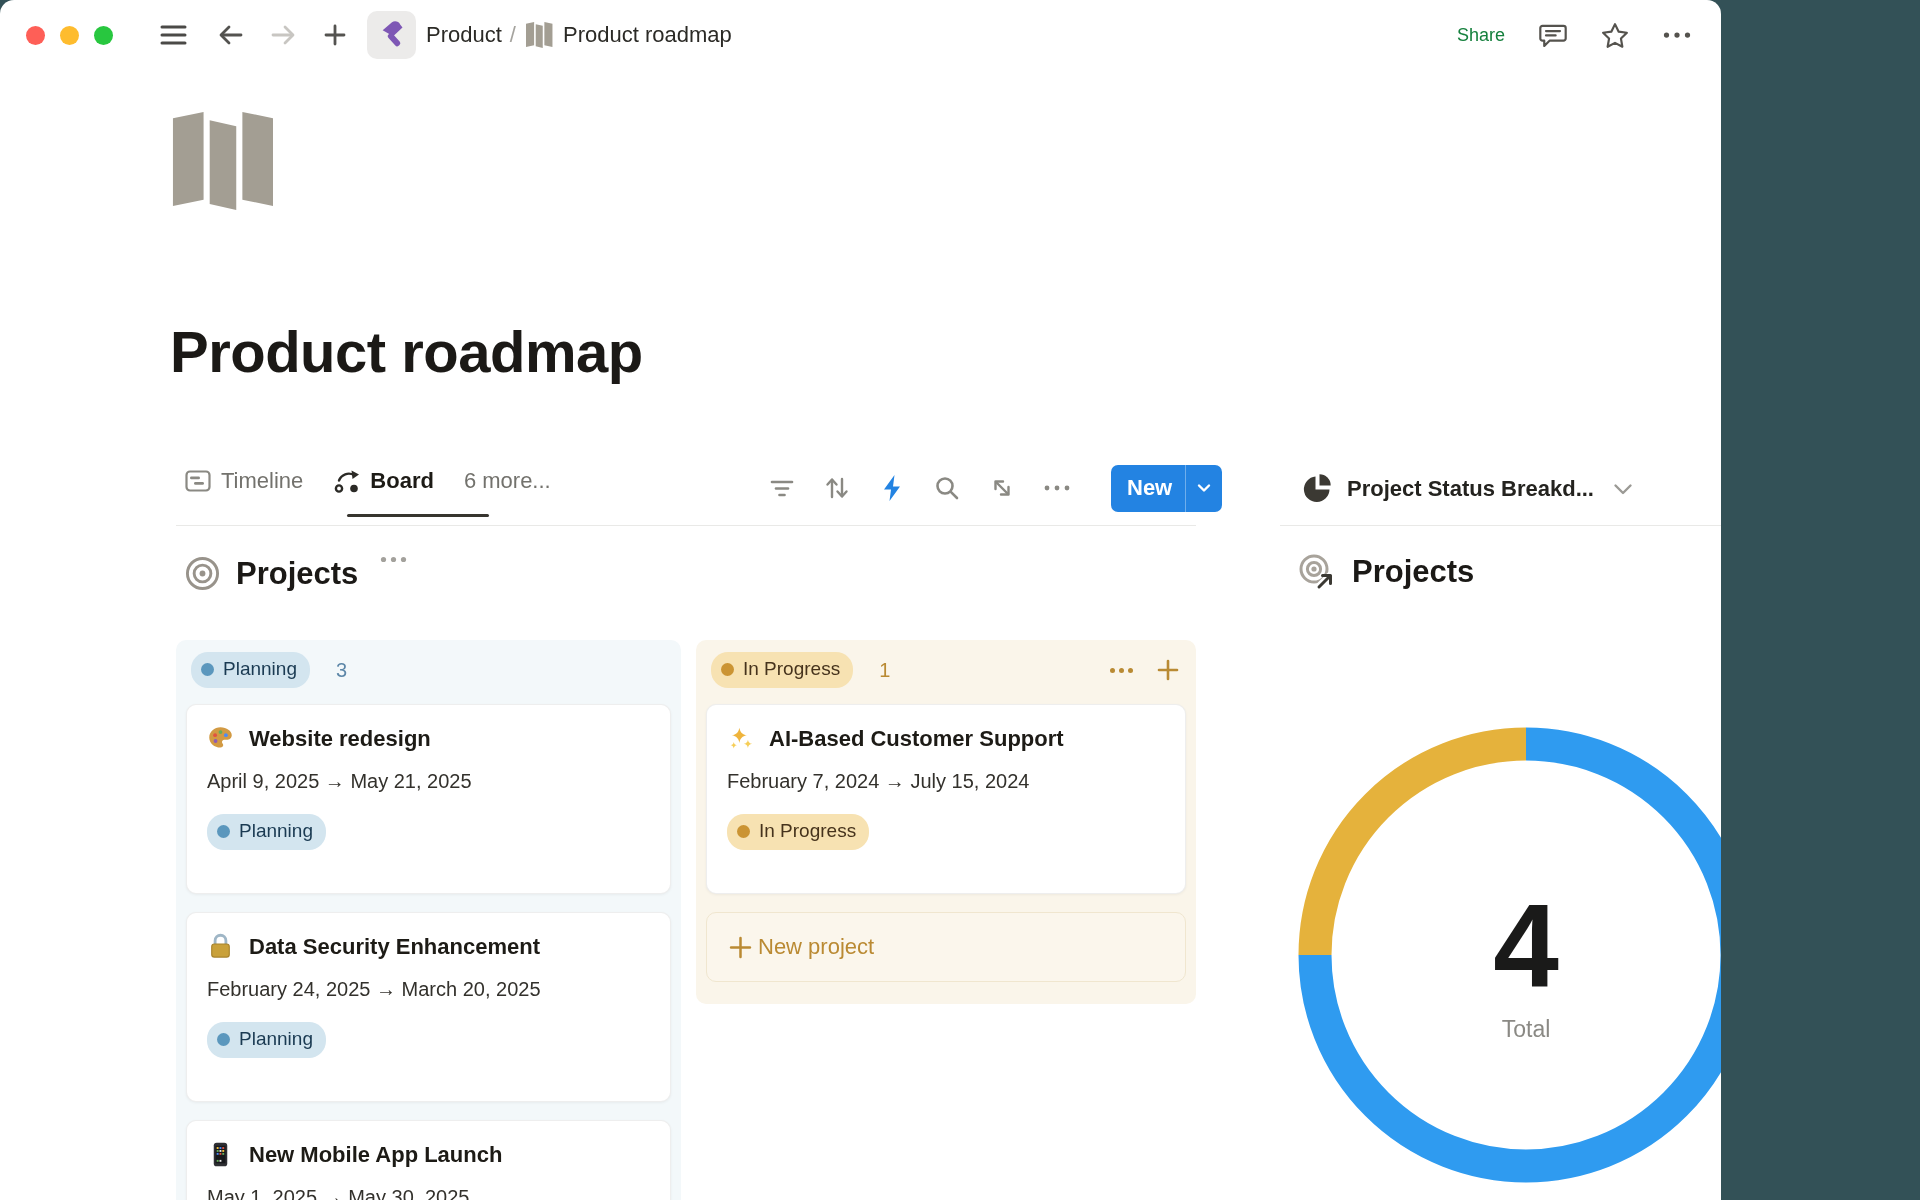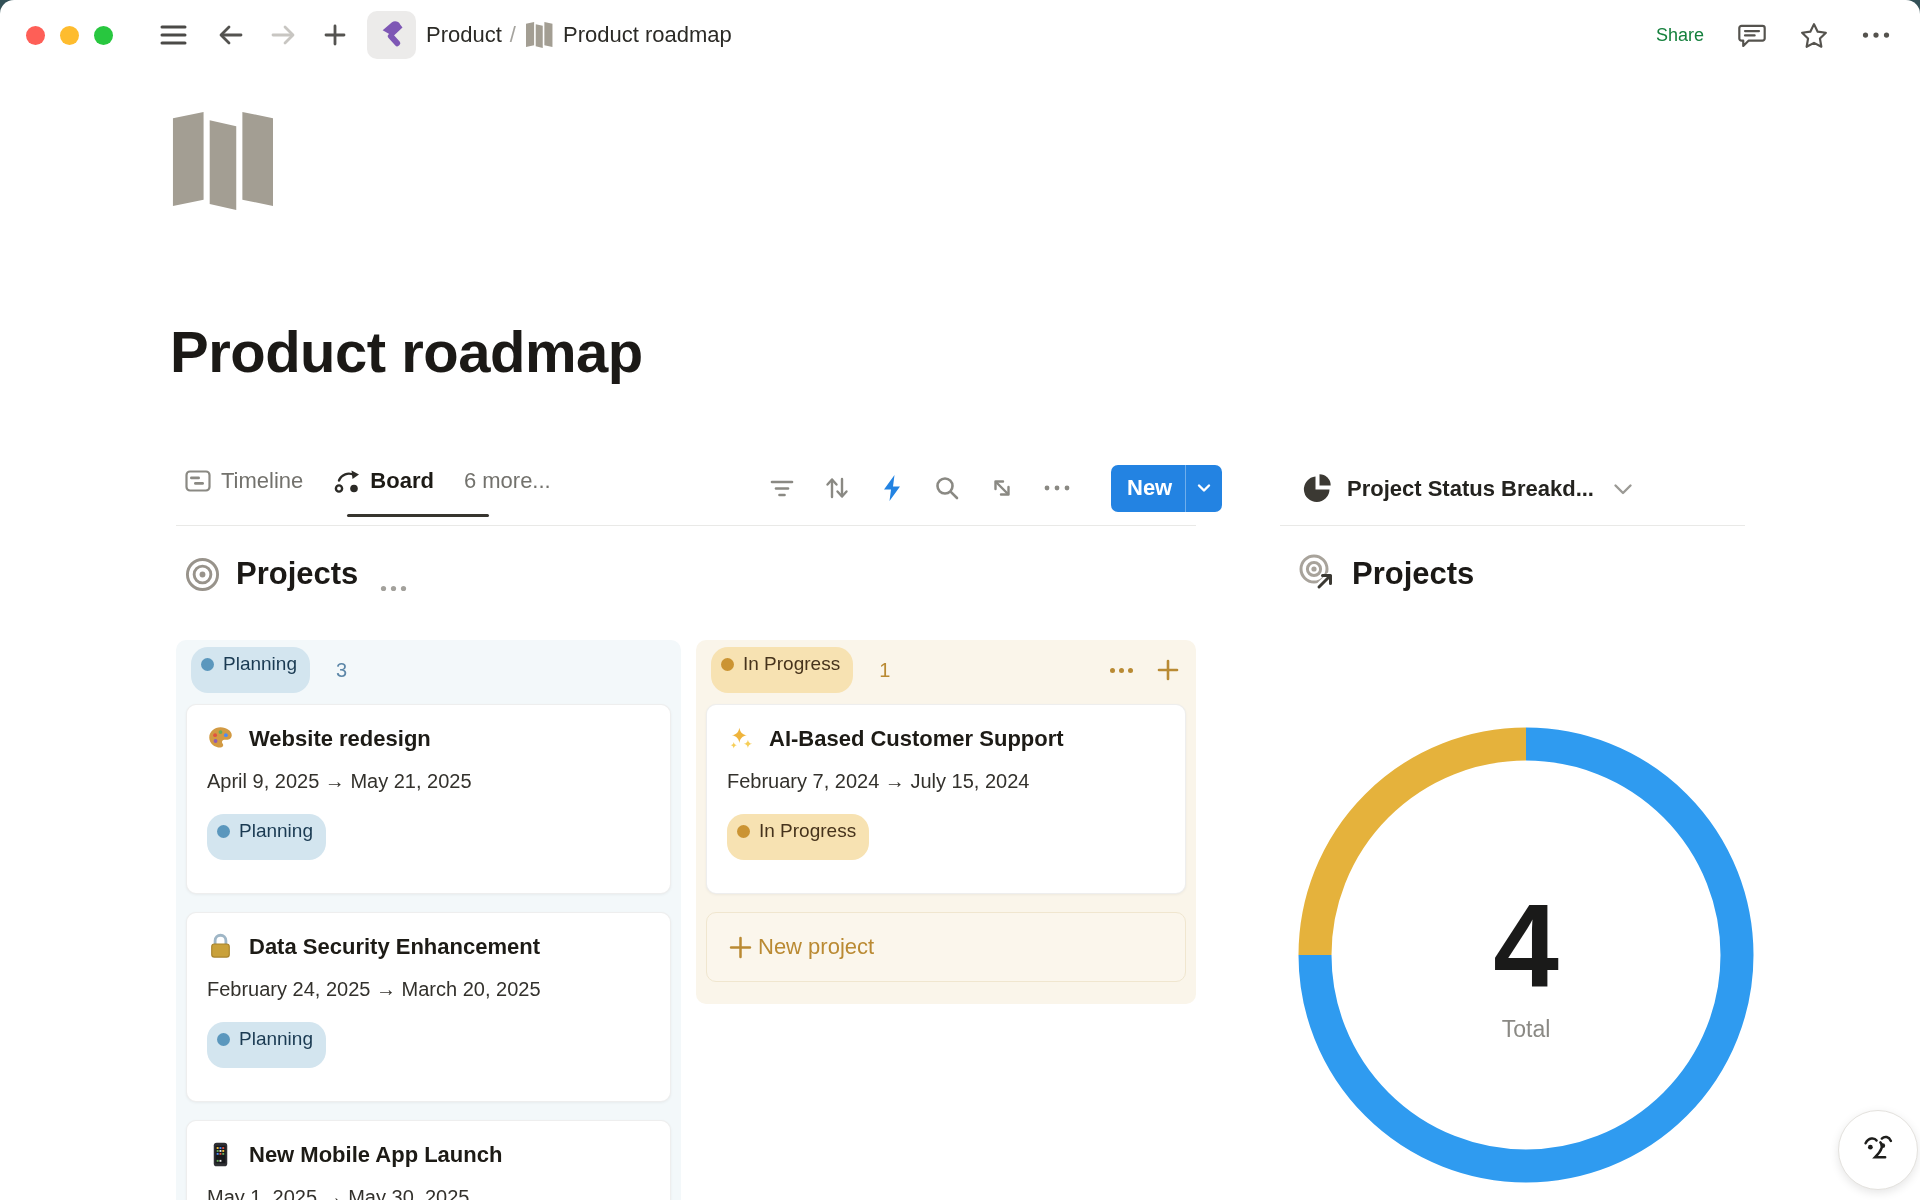--- a/index.html
+++ b/index.html
@@ -1,17 +1,17 @@
 <!DOCTYPE html>
 <html style="--accent: #2383E2;"><head>
 <meta charset="utf-8">
 <style>
   html,body{margin:0;padding:0}
   body{background:#335157;font-family:"Liberation Sans","DejaVu Sans",sans-serif;color:#1D1B16}
-  .window{position:relative;width:1920px;height:1200px;background:#fff;border-radius:14px 14px 0 0;overflow:hidden}
+  .window{position:relative;width:1721px;height:1200px;background:#fff;border-radius:14px 14px 0 0;overflow:hidden}
 
   
   .topbar{position:absolute;top:0;left:0;right:0;height:70px;display:flex;align-items:center;padding:0 30px 0 26px;box-sizing:border-box}
   .lights{display:flex;gap:15px;align-items:center}
   .light{width:19px;height:19px;border-radius:50%;cursor:pointer}
   .icon-btn{display:flex;align-items:center;justify-content:center;width:28px;height:28px;cursor:pointer}
   .crumb-badge{width:49px;height:48px;border-radius:10px;background:#ECEBEA;display:flex;align-items:center;justify-content:center;margin-left:18px;cursor:pointer}
   .crumb-label{font-size:22px;color:#2B2A26;margin-left:10px;cursor:pointer;white-space:nowrap}
   .crumb-sep{font-size:22px;color:#A5A39E;margin-left:8px}
   .crumb-map{margin-left:10px;display:flex;cursor:pointer}
@@ -35,36 +35,36 @@
   .btn-new{width:111px;height:47px;border-radius:7px;background:var(--accent,#2383E2);display:flex;align-items:center;color:#fff;cursor:pointer;box-sizing:border-box}
   .btn-new-label{font-size:22px;font-weight:600;padding-left:16px}
   .btn-new-div{width:1px;height:47px;background:rgba(255,255,255,.35);margin-left:13px}
   .btn-new-chev{flex:1;display:flex;align-items:center;justify-content:center}
 
   
   .widget-head{position:absolute;left:1300px;top:472px;display:flex;align-items:center;gap:13px;cursor:pointer}
   .widget-title{font-size:22px;font-weight:700;color:#24231F;white-space:nowrap}
 
   
-  .section-head{position:absolute;display:flex;align-items:flex-end;gap:16px}
+  .section-head{position:absolute;display:flex;align-items:flex-start;gap:16px}
   .section-title{font-size:31px;font-weight:700;color:#1B1916}
   .sec-dots{margin-left:6px;cursor:pointer;display:flex}
 
   
   .column{position:absolute;top:640px;border-radius:10px;padding:12px 10px;box-sizing:border-box}
   .col-planning{left:176px;width:505px;height:610px;background:#F3F8FA}
   .col-progress{left:696px;width:500px;height:364px;background:#FAF5EA}
   .col-head{display:flex;align-items:center;height:36px;padding:0 5px}
   .col-count{margin-left:26px;font-size:20px}
   .count-blue{color:#5D87A8}
   .count-amber{color:#B98A33}
   .col-actions{margin-left:auto;display:flex;gap:21px;align-items:center}
   .col-actions .icon-btn{width:26px;height:26px}
 
-  .pill{display:inline-flex;align-items:center;gap:9px;height:34px;padding:0 13px 12px 10px;border-radius:17px;font-size:19px;font-weight:500;white-space:nowrap}
+  .pill{display:inline-flex;align-items:center;gap:9px;height:34px;padding:0 13px 2px 10px;border-radius:17px;font-size:19px;font-weight:500;white-space:nowrap}
   .pill .dot{width:13px;height:13px;border-radius:50%}
   .pill-blue{background:#D3E5EF;color:#1A3A52}
   .pill-blue .dot{background:#5B97BD}
   .pill-yellow{background:#F7E2B2;color:#46331C}
   .pill-yellow .dot{background:#CB9433}
 
   .card{background:#fff;border:1px solid rgba(15,15,15,.07);border-radius:10px;box-shadow:0 1px 3px rgba(15,15,15,.05);height:190px;box-sizing:border-box;padding:20px 20px 0;margin-top:18px;cursor:pointer}
   .card.first{margin-top:16px}
   .card-head{display:flex;align-items:center;gap:15px}
   .card-title{font-size:22px;font-weight:600;color:#1D1B16}

